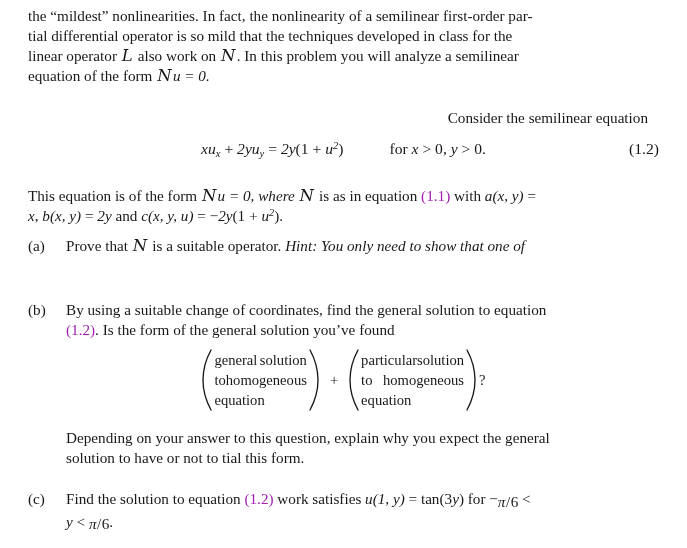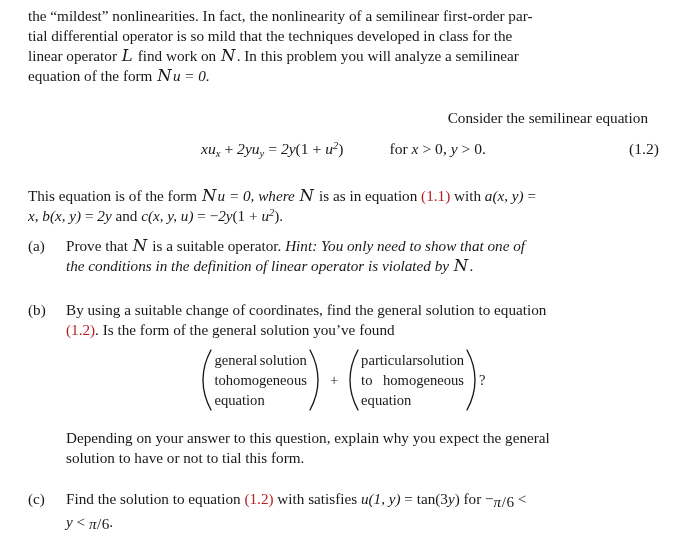--- a/index.html
+++ b/index.html
@@ -26,21 +26,21 @@
   
   .para {
     position: absolute;
     text-align: justify;
     text-justify: inter-word;
     hyphens: manual;
   }
   .para > span { display: inline; }
   .mi { font-style: italic; }
   .it { font-style: italic; }
-  .link { color: #b91c1c; }
+  .link { color: #a21caf; }
   .eqnum { color: #181818; }
 
   
   .cal {
     font-family: "DejaVu Serif", "Liberation Serif", serif;
     font-style: italic;
     font-size: 16.4px;
     letter-spacing: .3px;
     padding: 0 1px;
   }
@@ -158,21 +158,21 @@
 <div class="page">
 
   <div class="para" style="left:28px; top:6px; width:632px;">
     <div style="text-align:justify;">
       <span>the “mildest” nonlinearities. In fact, the nonlinearity of a semilinear first-order par-</span>
     </div>
     <div>
       <span>tial differential operator is so mild that the techniques developed in class for the</span>
     </div>
     <div>
-      <span>linear operator </span><span class="cal">L</span><span> find work on </span><span class="cal">N</span><span>. In this problem you will analyze a semilinear</span>
+      <span>linear operator </span><span class="cal">L</span><span> also work on </span><span class="cal">N</span><span>. In this problem you will analyze a semilinear</span>
     </div>
     <div style="text-align:left;">
       <span>equation of the form </span><span class="cal">N</span><span class="mi">u = 0.</span>
     </div>
   </div>
 
   <div class="para" style="left:48px; top:108px; width:600px; text-align:right;">
     <span>Consider the semilinear equation</span>
   </div>
 
@@ -189,21 +189,20 @@
       <span class="mi">x</span><span>, </span><span class="mi">b</span><span class="mi">(x, y)</span><span> = </span><span class="mi">2y</span><span> and </span><span class="mi">c</span><span class="mi">(x, y, u)</span><span> = −</span><span class="mi">2y</span><span>(1 + </span><span class="mi">u</span><sup>2</sup><span>).</span>
     </div>
   </div>
 
   <div class="item" style="left:28px; top:236px; width:632px;">
     <span class="lbl">(a)</span>
     <span class="body">
       <span style="display:flex; justify-content:space-between;">
         <span><span>Prove that </span><span class="cal">N</span><span> is a suitable operator. </span><span class="it">Hint: You only need to show that one of</span></span>
       </span>
-      <span style="display:block;"><span class="it">the conditions in the definition of linear operator is violated by </span><span class="cal">N</span><span>.</span></span>
     </span>
   </div>
 
   <div class="item" style="left:28px; top:300px; width:632px;">
     <span class="lbl">(b)</span>
     <span class="body">
       <span style="display:flex; justify-content:space-between;">
         <span>By using a suitable change of coordinates, find the general solution to equation</span>
       </span>
       <span style="display:block;"><span class="link">(1.2)</span><span>. Is the form of the general solution you’ve found</span></span>
@@ -271,19 +270,19 @@
     </div>
     <div style="text-align:left;">
       <span>solution to have or not to tial this form.</span>
     </div>
   </div>
 
   <div class="item" style="left:28px; top:489px; width:632px;">
     <span class="lbl">(c)</span>
     <span class="body">
       <span style="display:flex; justify-content:space-between;">
-        <span><span>Find the solution to equation </span><span class="link">(1.2)</span><span> with satisfies </span><span class="mi">u</span><span class="mi">(1, y)</span><span> = tan(3</span><span class="mi">y</span><span>) for −</span><span class="frac"><span class="mi">π</span><span class="sl">/</span><span>6</span></span><span> &lt;</span></span>
+        <span><span>Find the solution to equation </span><span class="link">(1.2)</span><span> work satisfies </span><span class="mi">u</span><span class="mi">(1, y)</span><span> = tan(3</span><span class="mi">y</span><span>) for −</span><span class="frac"><span class="mi">π</span><span class="sl">/</span><span>6</span></span><span> &lt;</span></span>
       </span>
       <span style="display:block;"><span class="mi">y</span><span> &lt; </span><span class="frac"><span class="mi">π</span><span class="sl">/</span><span>6</span></span><span>.</span></span>
     </span>
   </div>
 
 </div>
 
 </body></html>

